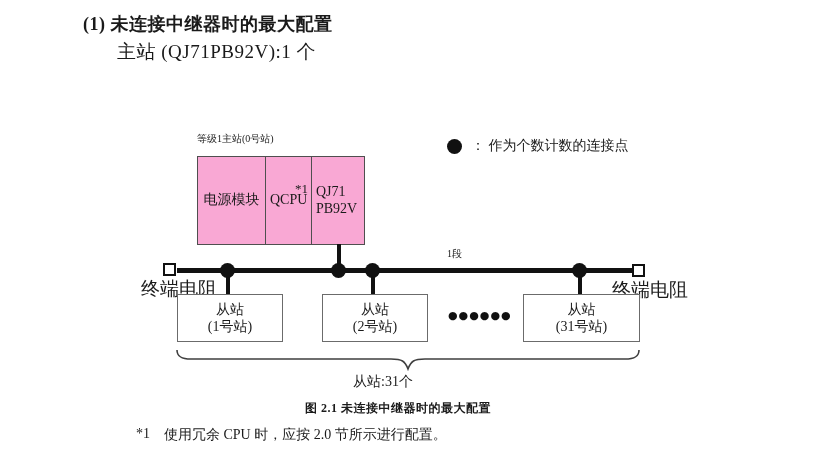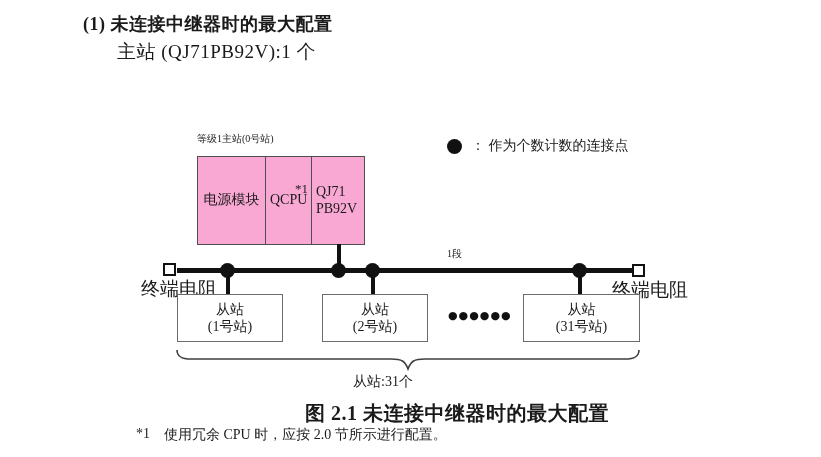--- a/index.html
+++ b/index.html
@@ -80,21 +80,21 @@
   .ellipsis {
     left:448px; top:309px; width:66px;
     font-size:11px; letter-spacing:1px; color:#111;
     font-family:"DejaVu Sans",sans-serif;
     white-space:nowrap;
   }
 
   .brace-svg { left:175px; top:347px; }
   .brace-label { left:345px; top:373px; font-size:14px;margin-left:8px; }
 
-  .caption { left:305px; top:400px; font-size:20px; font-weight:bold; letter-spacing:0.5px; }
+  .caption { left:305px; top:400px; font-size:12px; font-weight:bold; letter-spacing:0.5px; }
 
   .footnote { left:136px; top:426px; font-size:14px; display:flex; }
   .footnote-marker { margin-right:14px; }
 </style>
 </head>
 <body>
 
 <div class="page">
 
   <div class="abs heading">(1) 未连接中继器时的最大配置</div>

